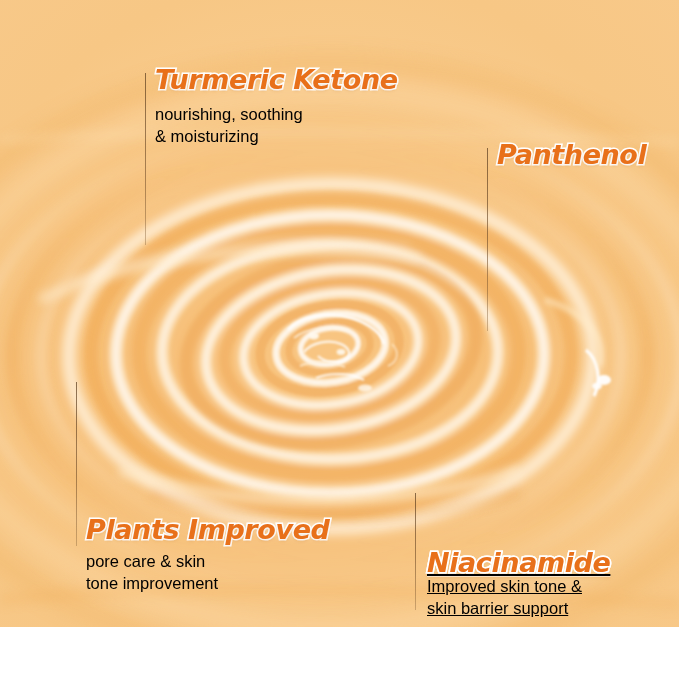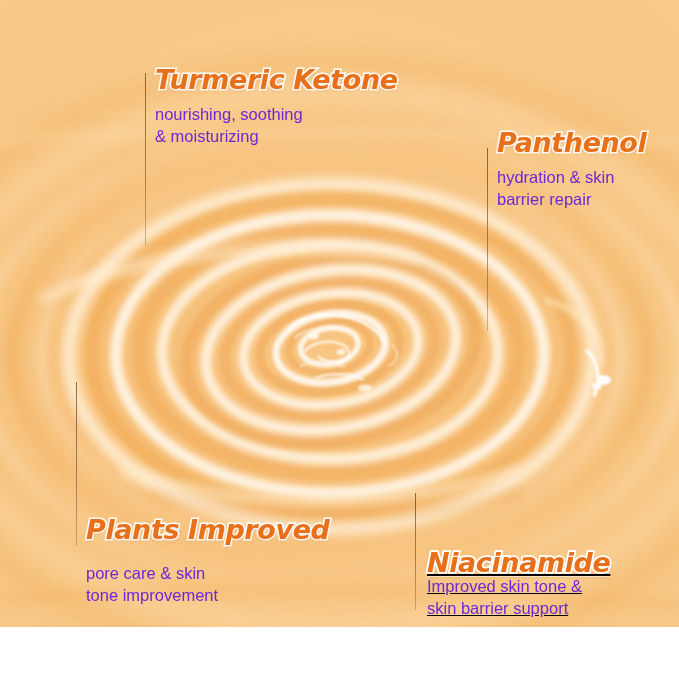--- a/index.html
+++ b/index.html
@@ -69,36 +69,36 @@
       0 1px 0 rgba(255,255,255,0.55),
       0 2px 3px rgba(170,100,40,0.18);
   }
 
   .ing-desc {
     margin: 0;
     font-family: "Liberation Sans", sans-serif;
     font-weight: 400;
     font-size: 16.5px;
     line-height: 1.33;
-    color: #6d28d9;
+    color: #000000;
     white-space: pre-line;
   }
 
   
   #c-turmeric .lead-line   { left: 145px; top: 73px;  height: 172px; }
   #c-turmeric .callout-text{ left: 155px; top: 66px; }
   #c-turmeric .ing-desc    { margin-top: 11px; }
 
   #c-panthenol .lead-line   { left: 487px; top: 148px; height: 183px; }
-  #c-panthenol .callout-text{ left: 497px; top: 129px; }
+  #c-panthenol .callout-text{ left: 497px; top: 141px; }
   #c-panthenol .ing-desc    { margin-top: 11px; }
 
   #c-plants .lead-line   { left: 76px; top: 382px; height: 164px; }
   #c-plants .callout-text{ left: 86px; top: 516px; }
-  #c-plants .ing-desc    { margin-top: 20px; }
+  #c-plants .ing-desc    { margin-top: 8px; }
 
   #c-niacinamide .lead-line   { left: 415px; top: 493px; height: 117px; }
   #c-niacinamide .callout-text{ left: 427px; top: 549px; text-decoration: underline; }
   #c-niacinamide .ing-desc    { margin-top: 0; }
 </style>
 </head>
 <body>
 
 <div class="poster">
 
@@ -242,22 +242,20 @@
       <p class="ing-title">Turmeric Ketone</p>
       <p class="ing-desc">nourishing, soothing
 &amp; moisturizing</p>
     </div>
   </div>
 
   <div class="callout" id="c-panthenol">
     <div class="lead-line"></div>
     <div class="callout-text">
       <p class="ing-title">Panthenol</p>
-      <p class="ing-desc">hydration &amp; skin
-barrier repair</p>
     </div>
   </div>
 
   <div class="callout" id="c-plants">
     <div class="lead-line"></div>
     <div class="callout-text">
       <p class="ing-title">Plants Improved</p>
       <p class="ing-desc">pore care &amp; skin
 tone improvement</p>
     </div>

